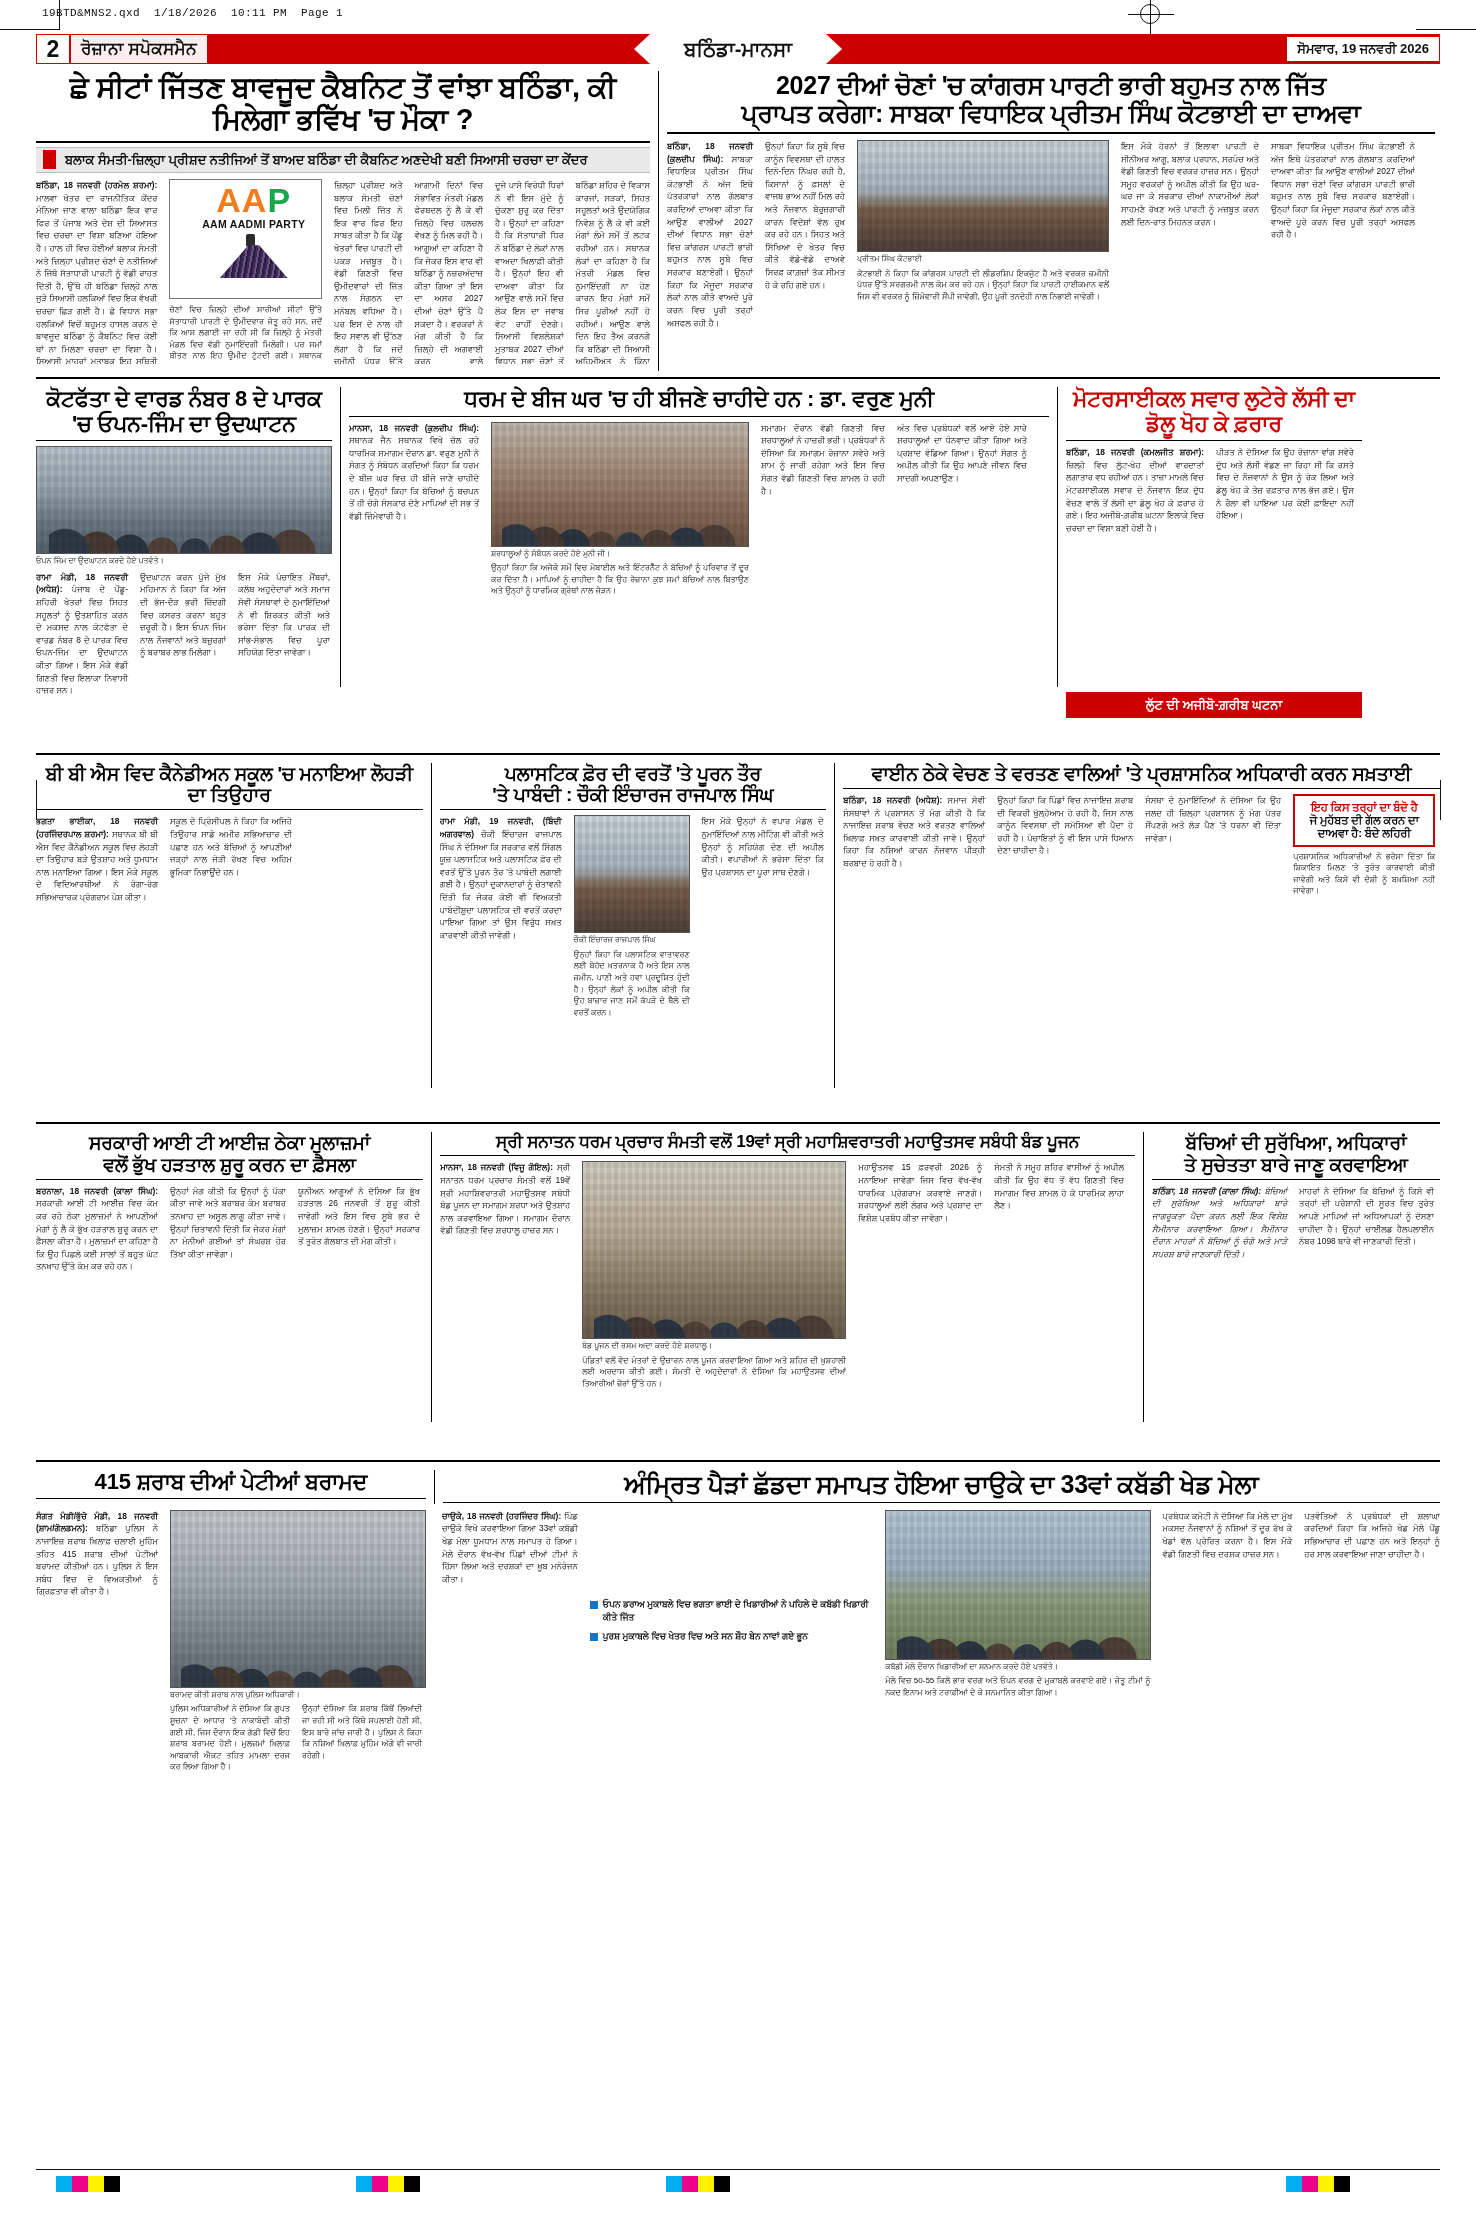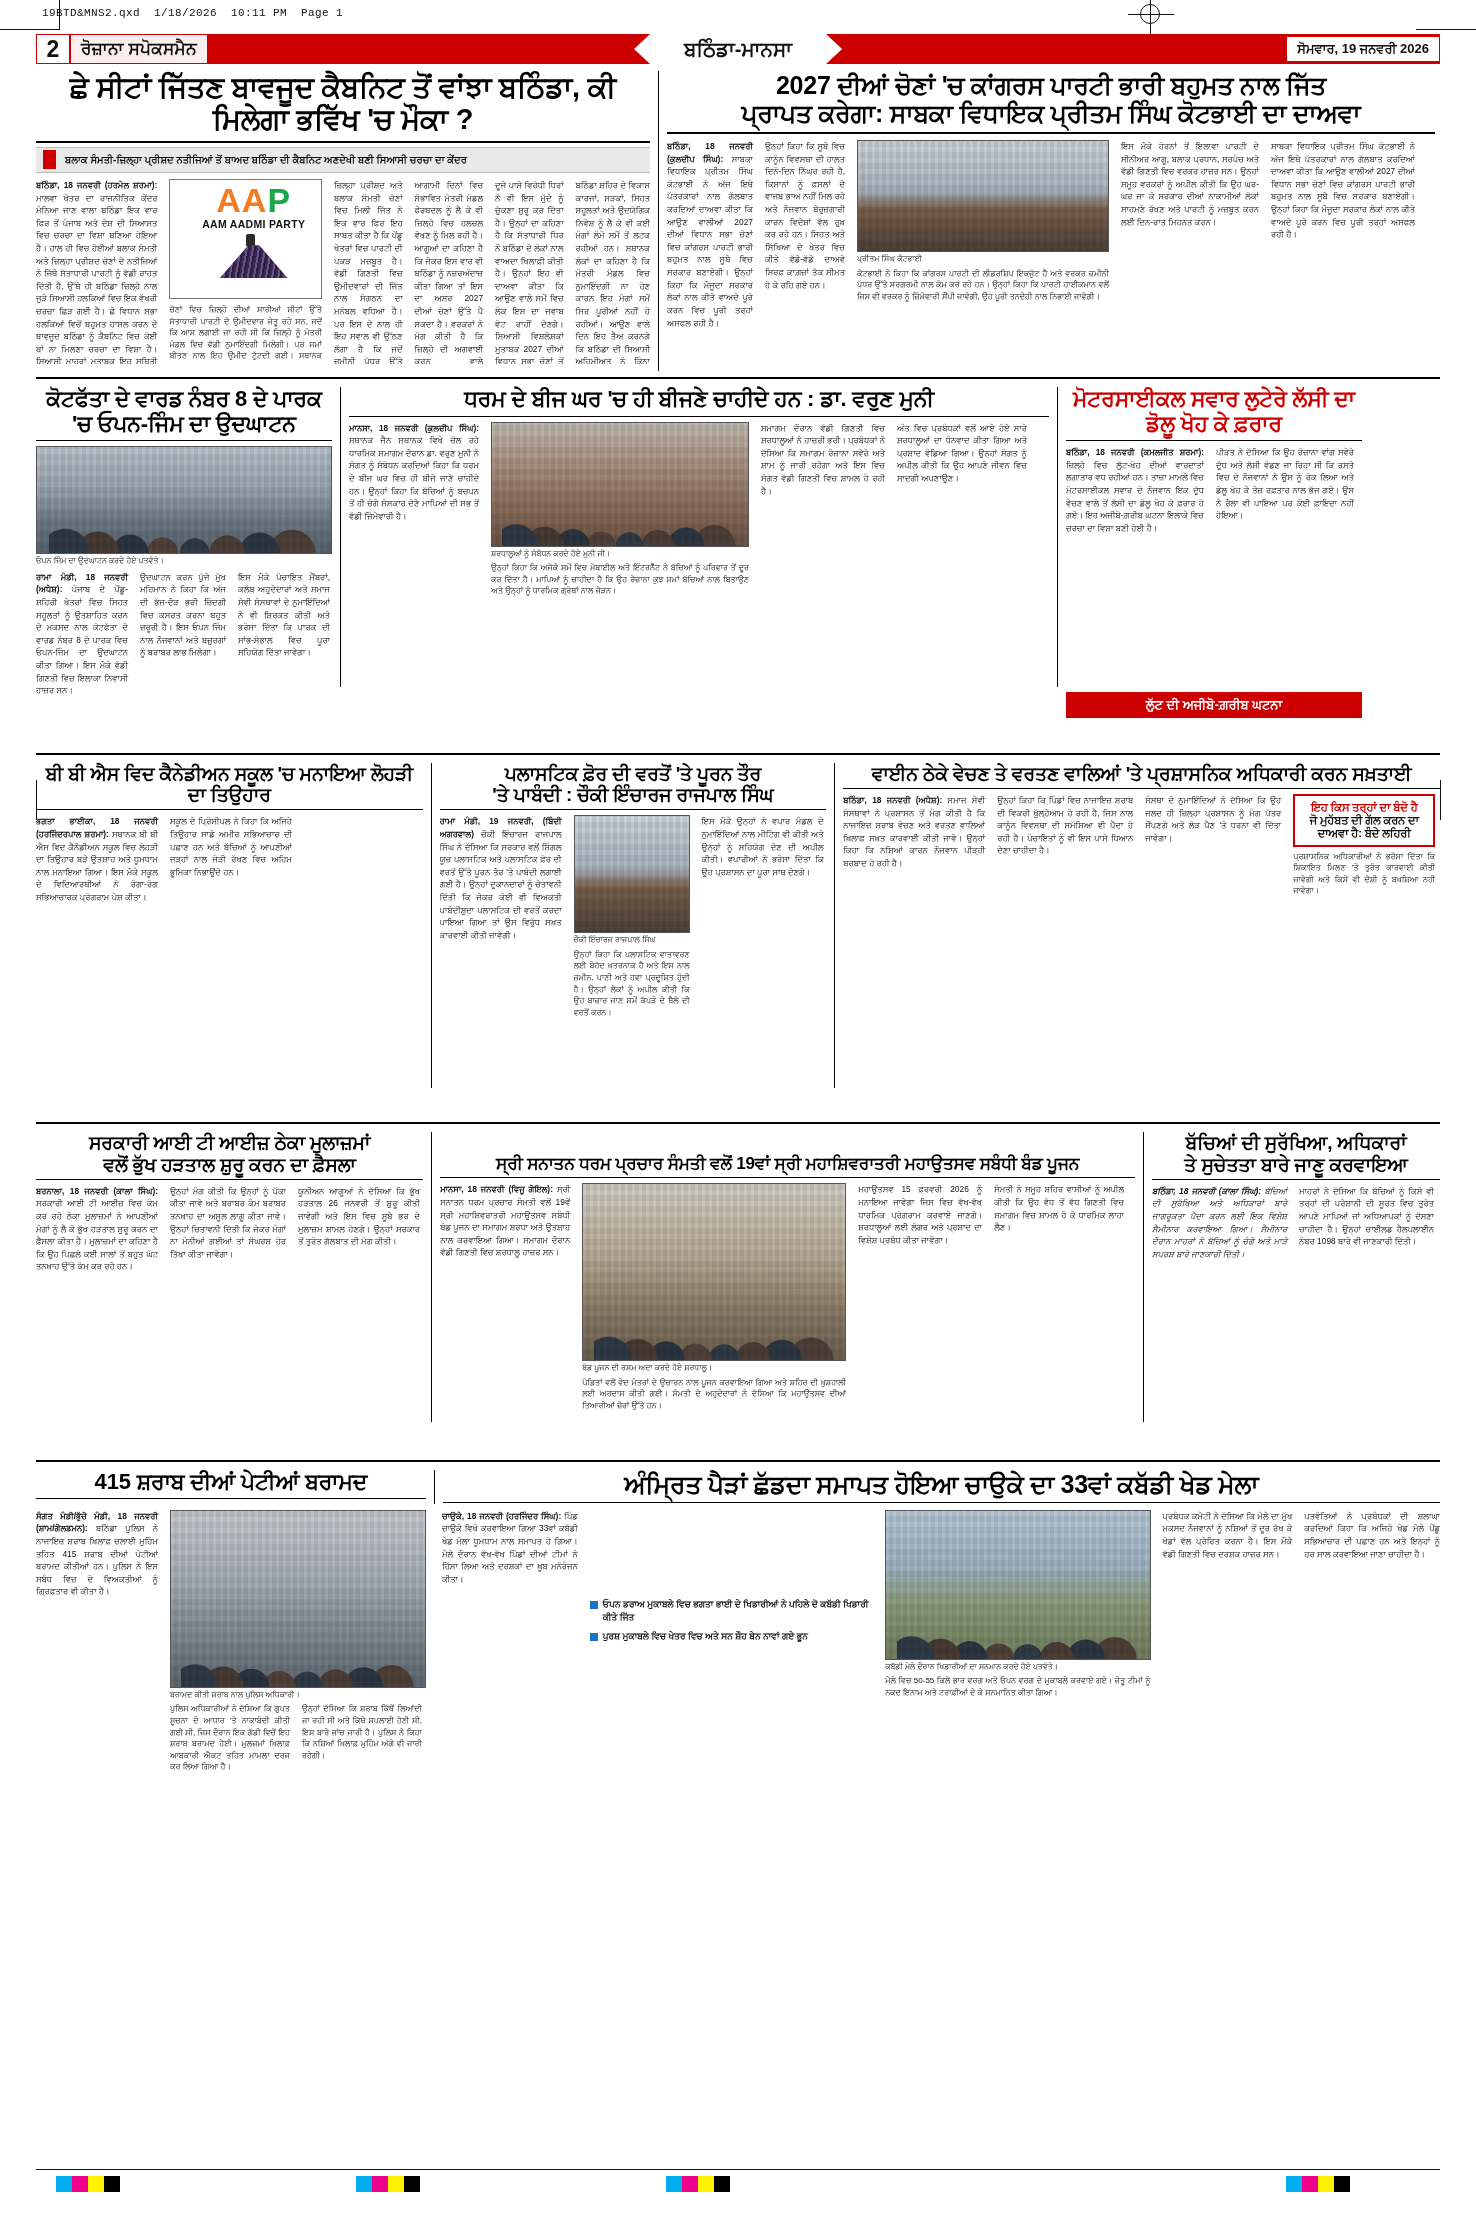--- a/index.html
+++ b/index.html
@@ -89,21 +89,21 @@
     text-align:justify; hyphens:auto; overflow:hidden;
     word-break:break-word;
   }
   .body-col.small { font-size:8px; line-height:1.45; }
 
   .subbar {
     background:#e9e9e9; height:26px; display:flex; align-items:center;
     border-top:1px solid #bbb; border-bottom:1px solid #bbb;
   }
   .subbar .tick { width:13px; height:19px; background:#cc0000; margin:0 9px 0 7px; flex:none; }
-  .subbar .txt { font-weight:bold; font-size:10px; color:#111; }
+  .subbar .txt { font-weight:bold; font-size:13px; color:#111; }
 
   .photo {
     background:#cfd4d8; border:1px solid #555; position:relative; overflow:hidden;
   }
   .caption { font-size:7.8px; color:#111; padding-top:2px; line-height:1.35; }
 
   
   .ph-group   { background:linear-gradient(180deg,#b9c3cb 0%,#97a4ae 42%,#6d7a84 70%,#56626b 100%); }
   .ph-crowd   { background:linear-gradient(180deg,#c2bbb0 0%,#a9907e 35%,#8c6f5c 66%,#6b5243 100%); }
   .ph-portrait{ background:linear-gradient(180deg,#cdd6dd 0%,#a8b4bd 45%,#7b5f4b 62%,#4c4038 100%); }
@@ -394,21 +394,21 @@
           <span>ਸਰਕਾਰੀ ਆਈ ਟੀ ਆਈਜ਼ ਵਿਚ ਕੰਮ ਕਰ ਰਹੇ ਠੇਕਾ ਮੁਲਾਜ਼ਮਾਂ ਨੇ ਆਪਣੀਆਂ ਮੰਗਾਂ ਨੂੰ ਲੈ ਕੇ ਭੁੱਖ ਹੜਤਾਲ ਸ਼ੁਰੂ ਕਰਨ ਦਾ ਫ਼ੈਸਲਾ ਕੀਤਾ ਹੈ। ਮੁਲਾਜ਼ਮਾਂ ਦਾ ਕਹਿਣਾ ਹੈ ਕਿ ਉਹ ਪਿਛਲੇ ਕਈ ਸਾਲਾਂ ਤੋਂ ਬਹੁਤ ਘੱਟ ਤਨਖ਼ਾਹ ਉੱਤੇ ਕੰਮ ਕਰ ਰਹੇ ਹਨ।</span>
         </div>
         <div class="col body-col" style="width:128px;">ਉਨ੍ਹਾਂ ਮੰਗ ਕੀਤੀ ਕਿ ਉਨ੍ਹਾਂ ਨੂੰ ਪੱਕਾ ਕੀਤਾ ਜਾਵੇ ਅਤੇ ਬਰਾਬਰ ਕੰਮ ਬਰਾਬਰ ਤਨਖ਼ਾਹ ਦਾ ਅਸੂਲ ਲਾਗੂ ਕੀਤਾ ਜਾਵੇ। ਉਨ੍ਹਾਂ ਚਿਤਾਵਨੀ ਦਿੱਤੀ ਕਿ ਜੇਕਰ ਮੰਗਾਂ ਨਾ ਮੰਨੀਆਂ ਗਈਆਂ ਤਾਂ ਸੰਘਰਸ਼ ਹੋਰ ਤਿੱਖਾ ਕੀਤਾ ਜਾਵੇਗਾ।</div>
         <div class="col body-col" style="width:128px;">ਯੂਨੀਅਨ ਆਗੂਆਂ ਨੇ ਦੱਸਿਆ ਕਿ ਭੁੱਖ ਹੜਤਾਲ 26 ਜਨਵਰੀ ਤੋਂ ਸ਼ੁਰੂ ਕੀਤੀ ਜਾਵੇਗੀ ਅਤੇ ਇਸ ਵਿਚ ਸੂਬੇ ਭਰ ਦੇ ਮੁਲਾਜ਼ਮ ਸ਼ਾਮਲ ਹੋਣਗੇ। ਉਨ੍ਹਾਂ ਸਰਕਾਰ ਤੋਂ ਤੁਰੰਤ ਗੱਲਬਾਤ ਦੀ ਮੰਗ ਕੀਤੀ।</div>
       </div>
     </div>
 
     <div class="vrule" style="margin:0 8px; height:290px;"></div>
 
     <div style="width:700px;">
-      <div class="hl hl-s" style="text-align:center;margin-top:22px;">ਸ੍ਰੀ ਸਨਾਤਨ ਧਰਮ ਪ੍ਰਚਾਰ ਸੰਮਤੀ ਵਲੋਂ 19ਵਾਂ ਸ੍ਰੀ ਮਹਾਸ਼ਿਵਰਾਤਰੀ ਮਹਾਉਤਸਵ ਸਬੰਧੀ ਬੰਡ ਪੂਜਨ</div>
+      <div class="hl hl-s" style="text-align:center;">ਸ੍ਰੀ ਸਨਾਤਨ ਧਰਮ ਪ੍ਰਚਾਰ ਸੰਮਤੀ ਵਲੋਂ 19ਵਾਂ ਸ੍ਰੀ ਮਹਾਸ਼ਿਵਰਾਤਰੀ ਮਹਾਉਤਸਵ ਸਬੰਧੀ ਬੰਡ ਪੂਜਨ</div>
       <div class="rule" style="margin-top:4px;"></div>
       <div style="display:flex; margin-top:5px; height:268px;">
         <div class="col body-col" style="width:136px;">
           <b>ਮਾਨਸਾ, 18 ਜਨਵਰੀ (ਵਿਜੂ ਗੋਇਲ):</b>
           <span>ਸ੍ਰੀ ਸਨਾਤਨ ਧਰਮ ਪ੍ਰਚਾਰ ਸੰਮਤੀ ਵਲੋਂ 19ਵੇਂ ਸ੍ਰੀ ਮਹਾਸ਼ਿਵਰਾਤਰੀ ਮਹਾਉਤਸਵ ਸਬੰਧੀ ਬੰਡ ਪੂਜਨ ਦਾ ਸਮਾਗਮ ਸ਼ਰਧਾ ਅਤੇ ਉਤਸ਼ਾਹ ਨਾਲ ਕਰਵਾਇਆ ਗਿਆ। ਸਮਾਗਮ ਦੌਰਾਨ ਵੱਡੀ ਗਿਣਤੀ ਵਿਚ ਸ਼ਰਧਾਲੂ ਹਾਜ਼ਰ ਸਨ।</span>
         </div>
         <div class="col" style="width:276px;">
           <div class="photo ph-indoor ph-noise ph-people" style="height:178px;"></div>
           <div class="caption">ਬੰਡ ਪੂਜਨ ਦੀ ਰਸਮ ਅਦਾ ਕਰਦੇ ਹੋਏ ਸ਼ਰਧਾਲੂ।</div>
           <div class="body-col small" style="margin-top:3px; height:62px;">ਪੰਡਿਤਾਂ ਵਲੋਂ ਵੇਦ ਮੰਤਰਾਂ ਦੇ ਉਚਾਰਨ ਨਾਲ ਪੂਜਨ ਕਰਵਾਇਆ ਗਿਆ ਅਤੇ ਸ਼ਹਿਰ ਦੀ ਖ਼ੁਸ਼ਹਾਲੀ ਲਈ ਅਰਦਾਸ ਕੀਤੀ ਗਈ। ਸੰਮਤੀ ਦੇ ਅਹੁਦੇਦਾਰਾਂ ਨੇ ਦੱਸਿਆ ਕਿ ਮਹਾਉਤਸਵ ਦੀਆਂ ਤਿਆਰੀਆਂ ਜ਼ੋਰਾਂ ਉੱਤੇ ਹਨ।</div>

